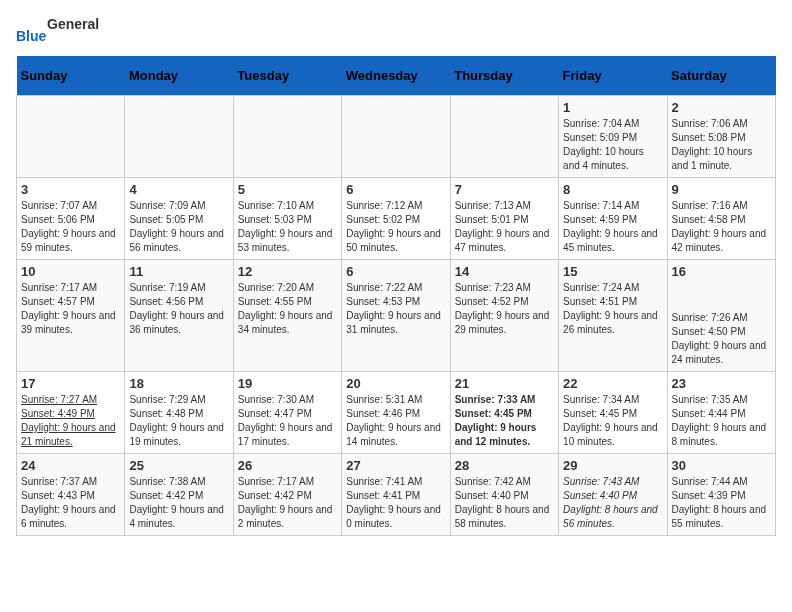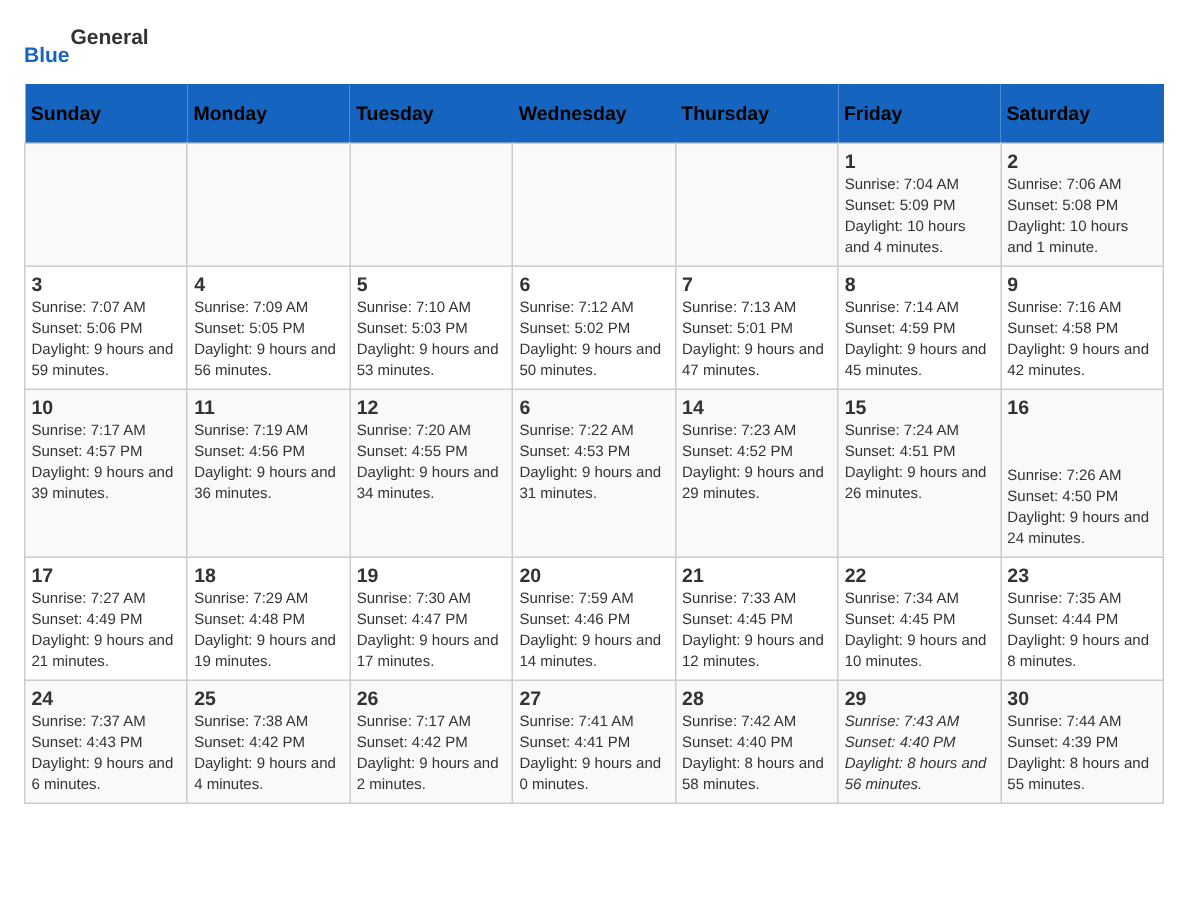--- a/index.html
+++ b/index.html
@@ -206,45 +206,45 @@
         <td>
           <span class="day-num">16</span>
           <div class="day-info" style="white-space: pre-line; margin-top: 32px;">Sunrise: 7:26 AM
 Sunset: 4:50 PM
 Daylight: 9 hours and 24 minutes.</div>
         </td>
       </tr>
       <tr>
         <td>
           <span class="day-num">17</span>
-          <div class="day-info" style="white-space: pre-line;">Sunrise: 7:27 AM
+          <div class="day-info" style="white-space: pre-line; text-decoration: underline;">Sunrise: 7:27 AM
 Sunset: 4:49 PM
 Daylight: 9 hours and 21 minutes.</div>
         </td>
         <td>
           <span class="day-num">18</span>
           <div class="day-info" style="white-space: pre-line;">Sunrise: 7:29 AM
 Sunset: 4:48 PM
 Daylight: 9 hours and 19 minutes.</div>
         </td>
         <td>
           <span class="day-num">19</span>
           <div class="day-info" style="white-space: pre-line;">Sunrise: 7:30 AM
 Sunset: 4:47 PM
 Daylight: 9 hours and 17 minutes.</div>
         </td>
         <td>
           <span class="day-num">20</span>
-          <div class="day-info" style="white-space: pre-line;">Sunrise: 7:59 AM
+          <div class="day-info" style="white-space: pre-line;">Sunrise: 5:31 AM
 Sunset: 4:46 PM
 Daylight: 9 hours and 14 minutes.</div>
         </td>
         <td>
           <span class="day-num">21</span>
-          <div class="day-info" style="white-space: pre-line;">Sunrise: 7:33 AM
+          <div class="day-info" style="white-space: pre-line; font-weight: bold;">Sunrise: 7:33 AM
 Sunset: 4:45 PM
 Daylight: 9 hours and 12 minutes.</div>
         </td>
         <td>
           <span class="day-num">22</span>
           <div class="day-info" style="white-space: pre-line;">Sunrise: 7:34 AM
 Sunset: 4:45 PM
 Daylight: 9 hours and 10 minutes.</div>
         </td>
         <td>

